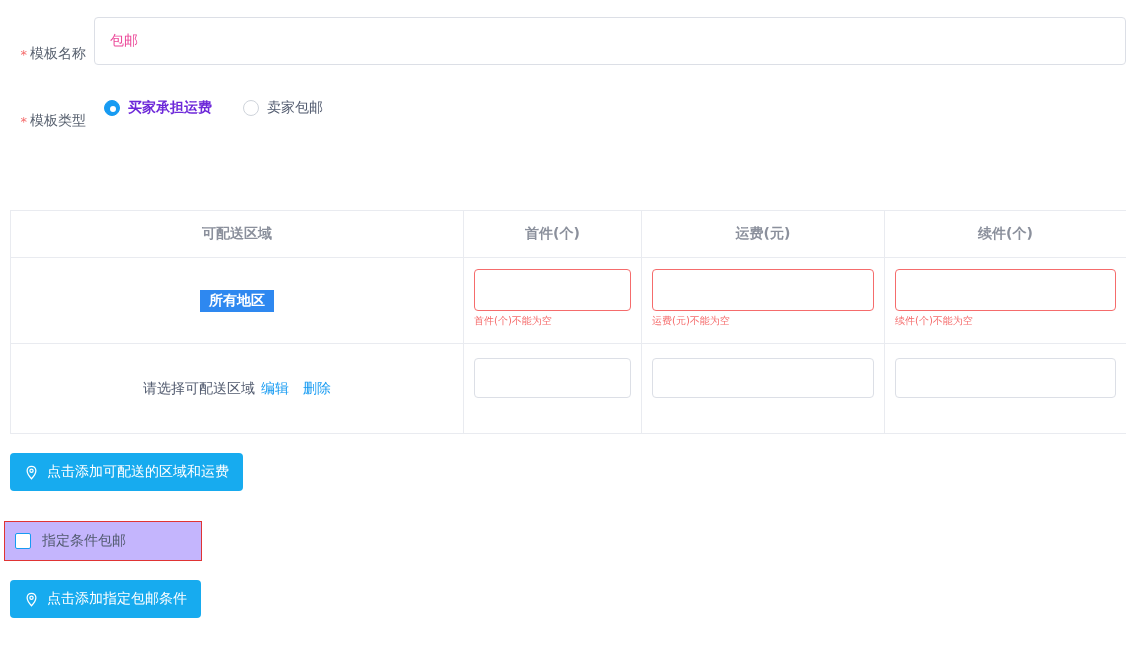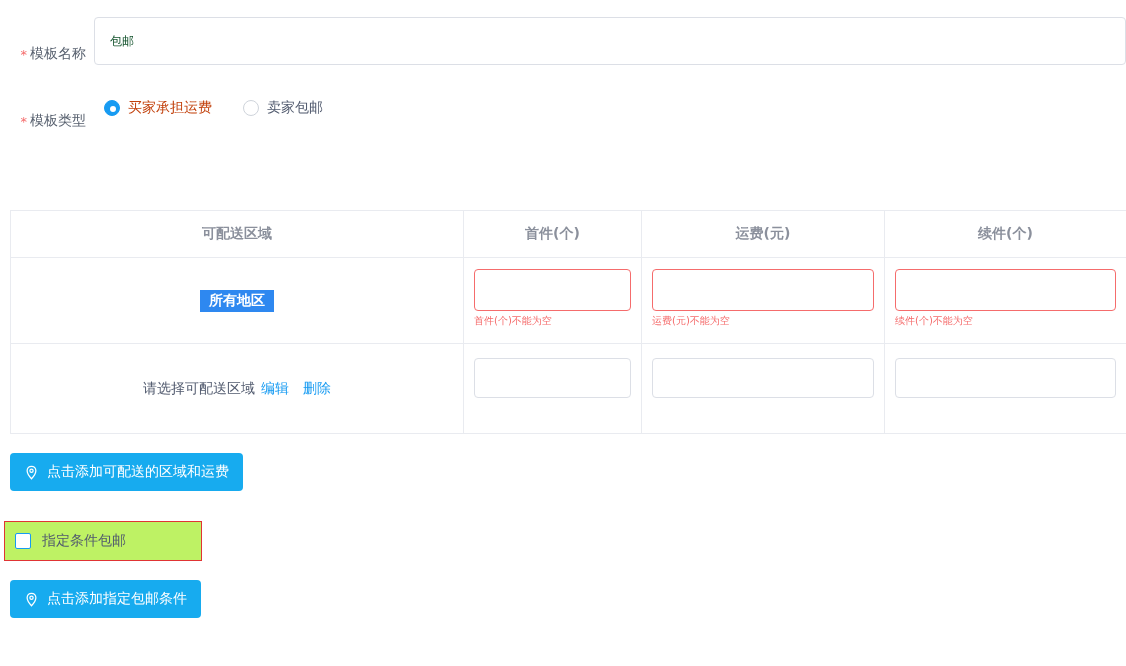--- a/index.html
+++ b/index.html
@@ -7,35 +7,35 @@
   body { font-family:"DejaVu Sans","Liberation Sans",sans-serif; font-size:14px; color:#515a6e; }
   .page { position:relative; width:1126px; height:666px; background:#fff; overflow:hidden; }
 
   
   .form-row { position:absolute; left:10px; display:flex; align-items:center; }
   .form-label { width:76px; text-align:right; margin-right:8px; color:#58616f; flex:none;margin-top:26px; }
   .req { color:#f56c6c; margin-right:3px; font-size:13px; vertical-align:middle; }
 
   #row-template-name { top:17px; right:0; height:48px; }
   .name-input { flex:1; height:48px; border:1px solid #dcdfe6; border-radius:4px;
-                padding:0 15px; font-size:12px; color:#14532d; outline:none;
+                padding:0 15px; font-size:14px; color:#ec4899; outline:none;
                 font-family:inherit; background:#fff; }
 
   #row-template-type { top:95px; height:26px; }
   #row-charge-method { top:156px; height:26px; }
 
   .radio-option { display:flex; align-items:center; cursor:pointer; margin-left:10px; }
   .radio-option + .radio-option { margin-left:31px; }
   .radio-dot { width:16px; height:16px; border-radius:50%; border:1px solid #cfd4db;
                background:#fff; margin-right:8px; position:relative; flex:none; }
   .radio-dot.selected { background:#179bf2; border-color:#179bf2; }
   .radio-dot.selected::after { content:""; position:absolute; left:5px; top:5px;
                width:6px; height:6px; border-radius:50%; background:#fff; }
   .radio-label { color:#515a6e; }
-  .radio-label.on { color:#c2410c; }
+  .radio-label.on { color:#6d28d9;font-weight:bold; }
 
   
   .fee-table { position:absolute; left:10px; top:210px; width:1116px;
                border-collapse:collapse; table-layout:fixed; background:#fff; }
   .fee-table col.c1 { width:453px; } .fee-table col.c2 { width:178px; }
   .fee-table col.c3 { width:243px; } .fee-table col.c4 { width:242px; }
   .fee-table th, .fee-table td { border:1px solid #e9ebf0; }
   .fee-table th { height:47px; font-weight:700; color:#8b909c; font-size:14px;
                   text-align:center; background:#fff; }
   .fee-table td { padding:0 10px; }
@@ -58,21 +58,21 @@
   
   .blue-btn { position:absolute; left:10px; height:38px; border:none; border-radius:4px;
               background:#17abef; color:#fff; font-size:14px; font-family:inherit;
               display:flex; align-items:center; padding:0 14px; cursor:pointer; }
   #btn-add-area { top:453px; }
   #btn-add-condition { top:580px; }
   .pin-icon { width:15px; height:15px; margin-right:8px; flex:none; }
 
   
   .cond-box { position:absolute; left:4px; top:521px; width:198px; height:40px;
-              border:1px solid #e03434; display:flex; align-items:center; background:#bef264; }
+              border:1px solid #e03434; display:flex; align-items:center; background:#c4b5fd; }
   .checkbox { width:16px; height:16px; border:1px solid #179bf2; border-radius:2px;
               margin-left:10px; background:#fff; cursor:pointer; flex:none; }
   .cond-label { margin-left:11px; color:#515a6e; }
 </style>
 </head>
 <body>
 
 <div class="page">
 
   <div class="form-row" id="row-template-name">

